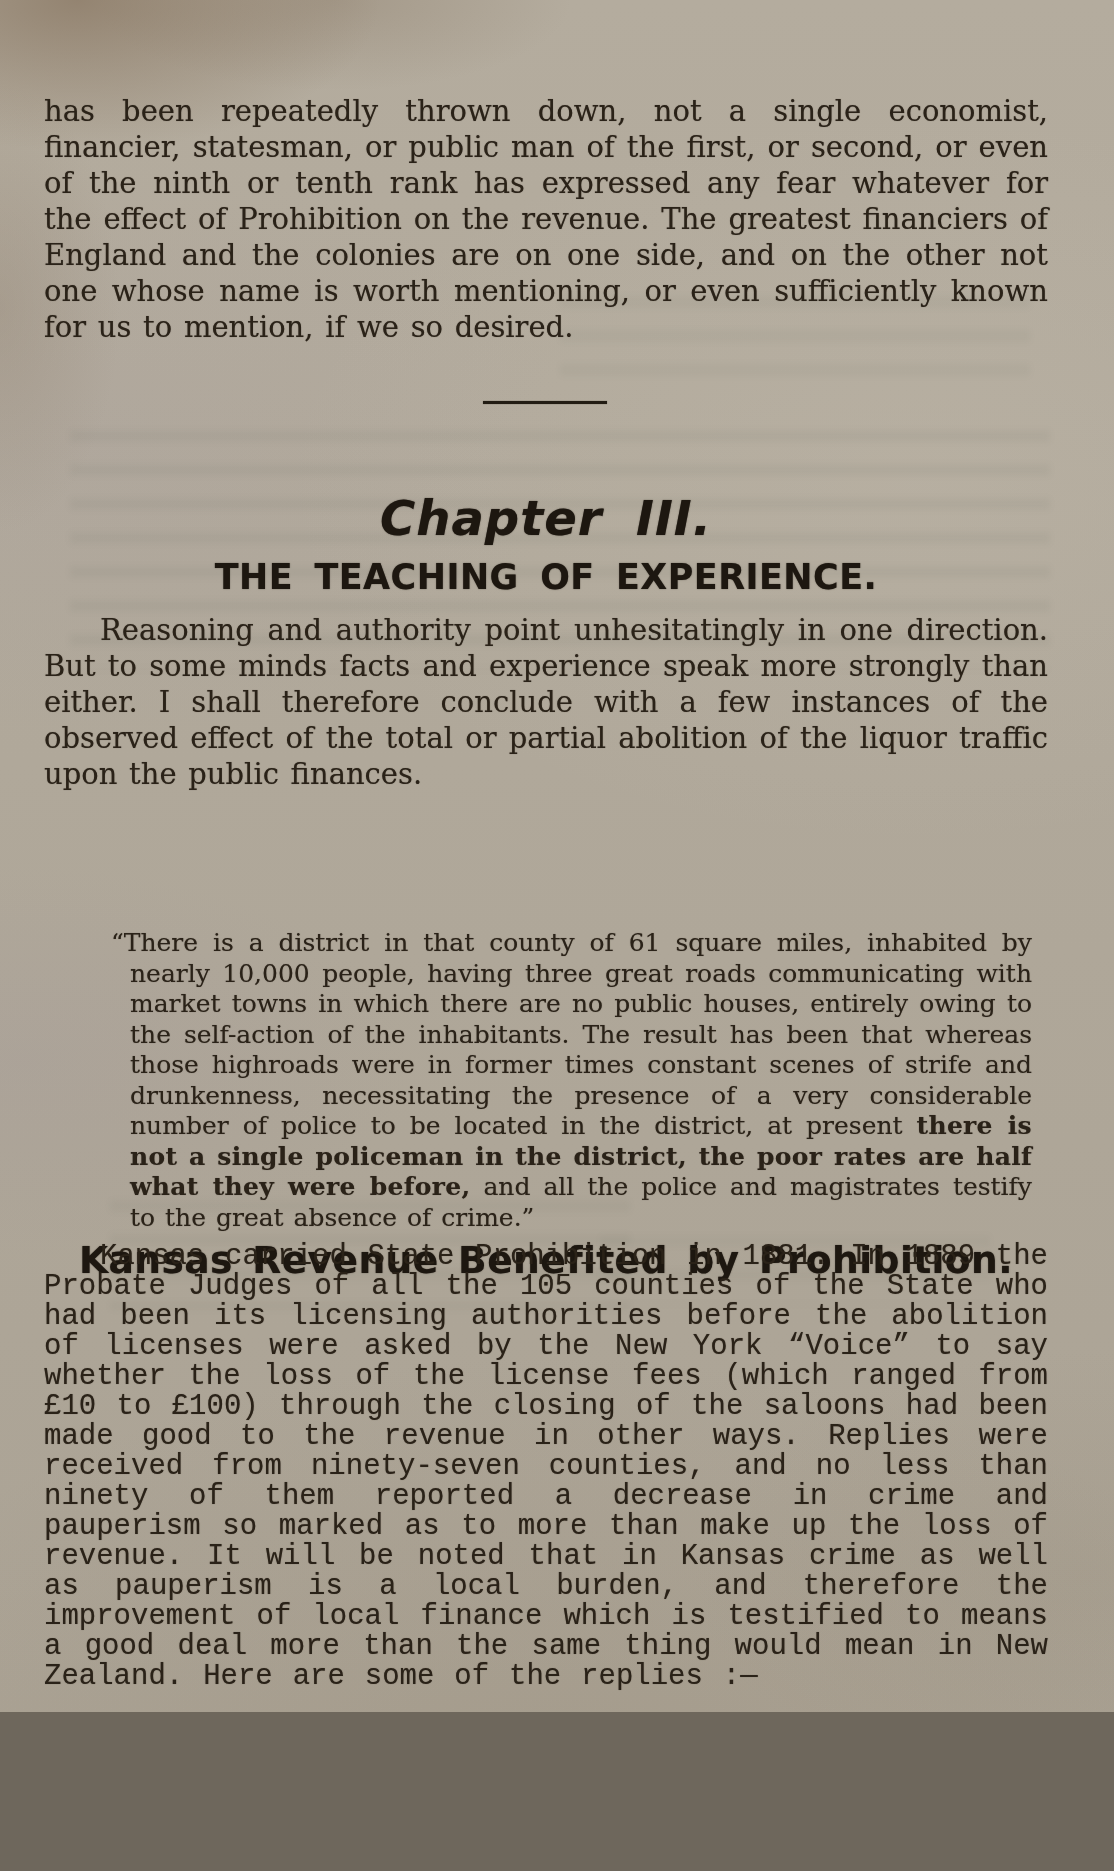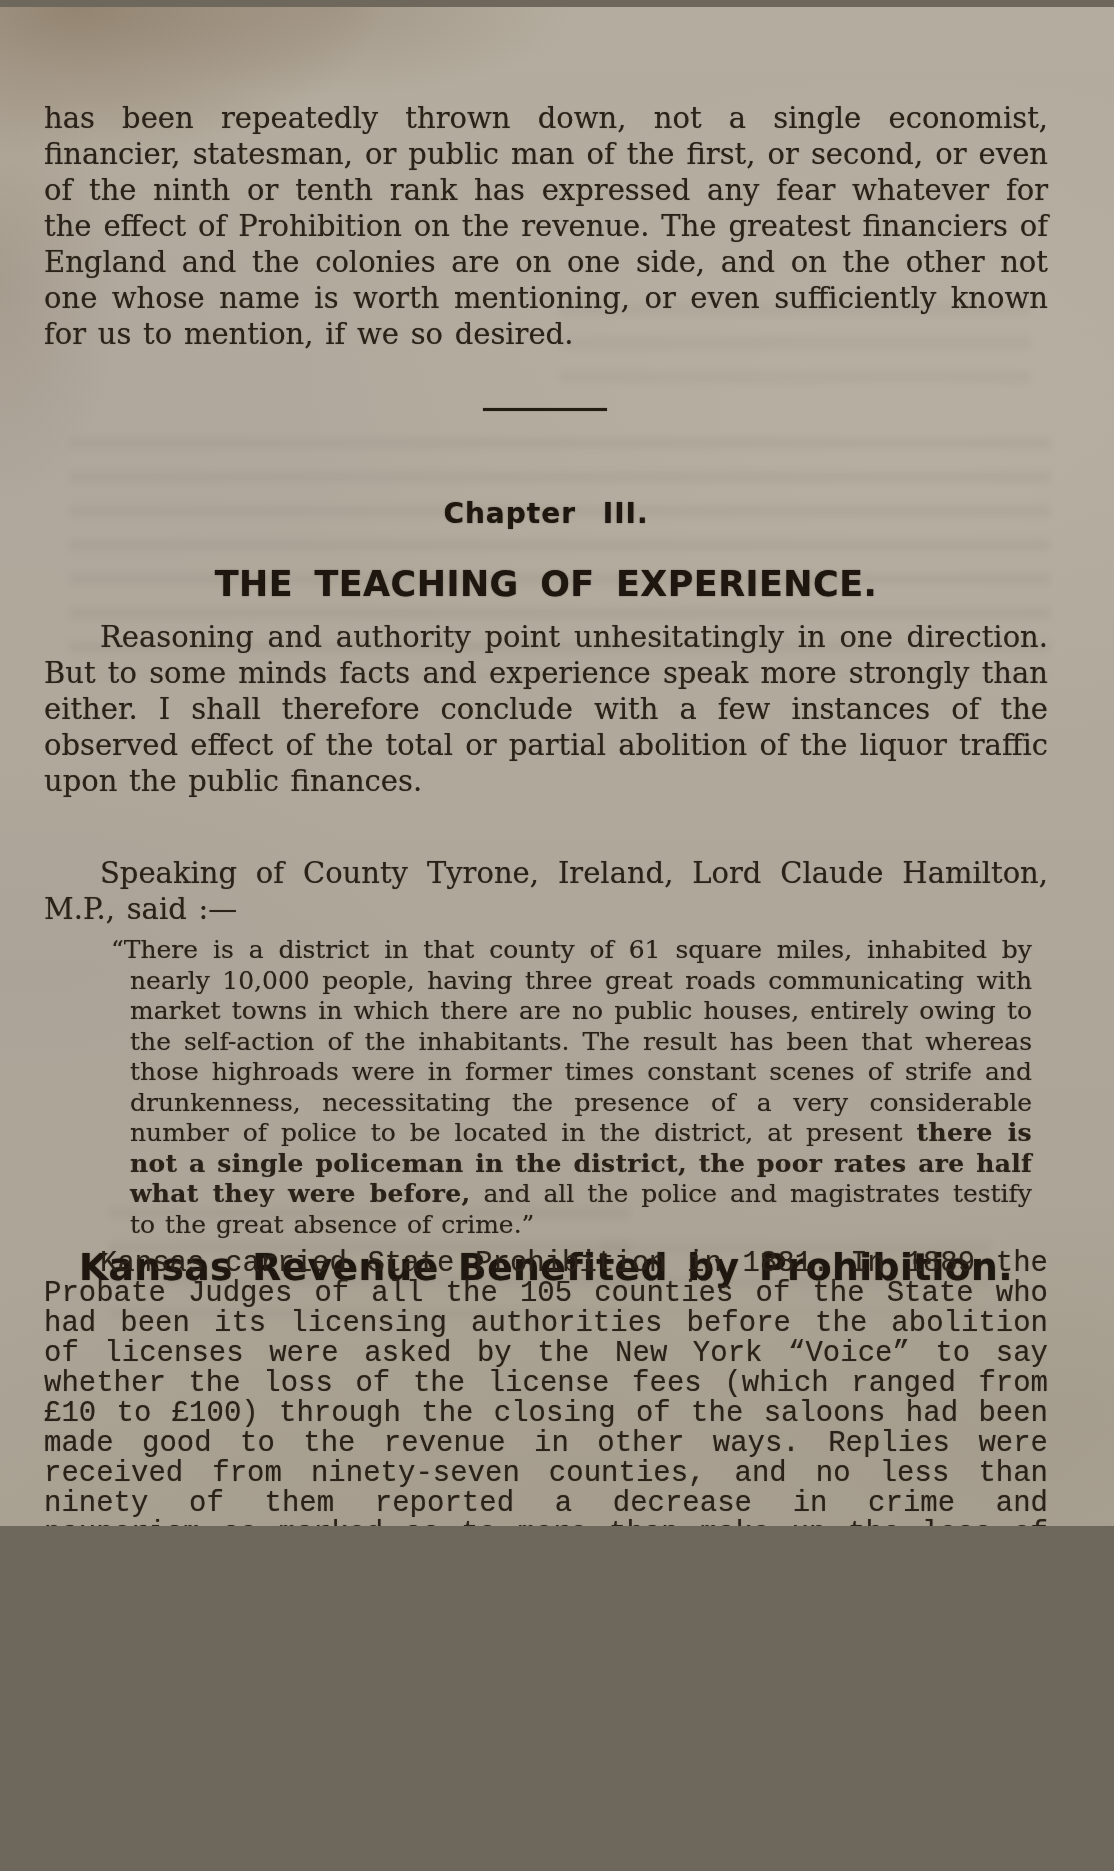--- a/index.html
+++ b/index.html
@@ -1,19 +1,19 @@
 <!DOCTYPE html>
 <html><head>
 <meta charset="utf-8">
 <style>
   html,body{margin:0;padding:0;background:#6e675c;}
   .page{
     position:relative;
-    width:1114px;height:1519px;
-    margin:7px auto;
+    width:1114px;height:1712px;
+    margin:0 auto;
     overflow:hidden;
     color:#2a2218;
     font-family:"DejaVu Serif", serif;
     background:
       radial-gradient(420px 210px at 7% 0%, rgba(121,99,76,0.55), rgba(121,99,76,0) 72%),
       radial-gradient(340px 130px at 30% 0%, rgba(128,110,90,0.30), rgba(128,110,90,0) 70%),
       radial-gradient(160px 300px at 0% 18%, rgba(138,122,104,0.28), rgba(138,122,104,0) 75%),
       radial-gradient(900px 520px at 82% 28%, rgba(201,194,181,0.22), rgba(201,194,181,0) 70%),
       radial-gradient(700px 420px at 8% 26%, rgba(165,154,160,0.16), rgba(165,154,160,0) 70%),
       radial-gradient(520px 260px at 2% 62%, rgba(158,146,152,0.18), rgba(158,146,152,0) 75%),
@@ -59,21 +59,21 @@
     box-shadow:0 0 1px rgba(34,28,19,.8);
   }
 
   .display{
     font-family:"DejaVu Sans", sans-serif;
     font-weight:bold;
     text-align:center;
     color:#1d1710;
     text-shadow:0 0 1.2px rgba(29,23,16,0.7);
   }
-  .chapter-title{top:490px;font-size:28px;word-spacing:16px;letter-spacing:1px;}
+  .chapter-title{top:490px;font-size:48px;word-spacing:16px;letter-spacing:1px;font-style:italic;}
   .chapter-subtitle{top:556px;font-size:36px;letter-spacing:.5px;word-spacing:9px;transform:scaleX(.97);}
   .section-heading{top:1238px;font-size:38px;letter-spacing:.4px;word-spacing:6px;transform:scaleX(.99);}
 
   .quote{
     top:928px;left:86px;right:16px;
     font-size:25px;line-height:30.5px;
     text-align:justify;
     text-indent:-19px;
     word-spacing:2px;
     text-shadow:0 0 1px rgba(42,34,24,0.45);
@@ -112,21 +112,20 @@
     <p class="body para1">has been repeatedly thrown down, not a single economist, financier, statesman, or public man of the first, or second, or even of the ninth or tenth rank has expressed any fear whatever for the effect of Prohibition on the revenue.  The greatest financiers of England and the colonies are on one side, and on the other not one whose name is worth mentioning, or even sufficiently known for us to mention, if we so desired.</p>
 
     <div class="divider"></div>
 
     <h2 class="display chapter-title">Chapter III.</h2>
 
     <h3 class="display chapter-subtitle">THE TEACHING OF EXPERIENCE.</h3>
 
     <p class="body indent para2">Reasoning and authority point unhesitatingly in one direction. But to some minds facts and experience speak more strongly than either.  I shall therefore conclude with a few instances of the observed effect of the total or partial abolition of the liquor traffic upon the public finances.</p>
 
-    <p class="body indent para3">Speaking of County Tyrone, Ireland, Lord Claude Hamilton, M.P., said :—</p>
 
     <div class="quote"><span>“There is a district in that county of 61 square miles, inhabited by nearly 10,000 people, having three great roads communicating with market towns in which there are no public houses, entirely owing to the self-action of the inhabitants.  The result has been that whereas those highroads were in former times constant scenes of strife and drunkenness, necessitating the presence of a very considerable number of police to be located in the district, at present </span><b>there is not a single policeman in the district, the poor rates are half what they were before,</b><span> and all the police and magistrates testify to the great absence of crime.”</span></div>
 
     <h3 class="display section-heading">Kansas Revenue Benefited by Prohibition.</h3>
 
     <p class="body indent para4">Kansas carried State Prohibition in 1881.  In 1889 the Probate Judges of all the 105 counties of the State who had been its licensing authorities before the abolition of licenses were asked by the New York “Voice” to say whether the loss of the license fees (which ranged from £10 to £100) through the closing of the saloons had been made good to the revenue in other ways.  Replies were received from ninety-seven counties, and no less than ninety of them reported a decrease in crime and pauperism so marked as to more than make up the loss of revenue.  It will be noted that in Kansas crime as well as pauperism is a local burden, and therefore the improvement of local finance which is testified to means a good deal more than the same thing would mean in New Zealand.  Here are some of the replies :—</p>
 
     <p class="reply"><span class="county">England County :  </span><span>“Much more than made good;  crime, pauperism and taxes less.”</span></p>
 
     <div class="page-number">11</div>

